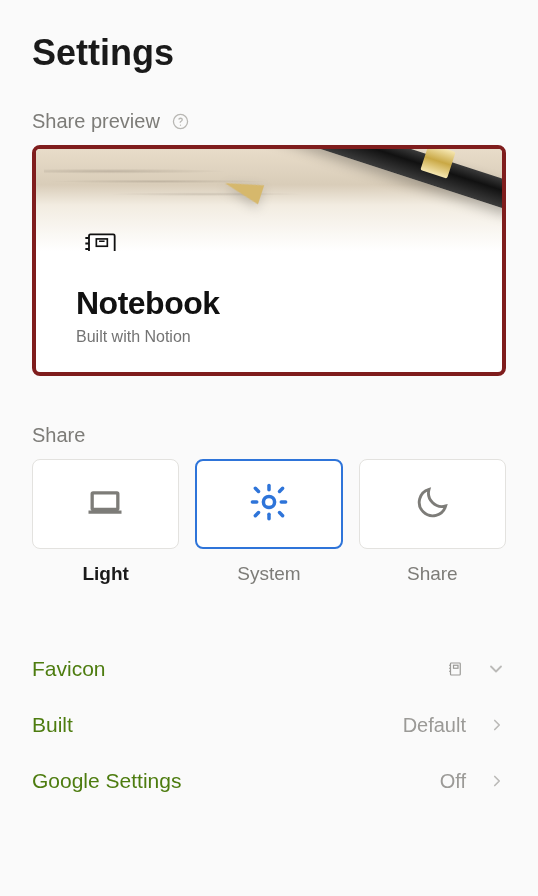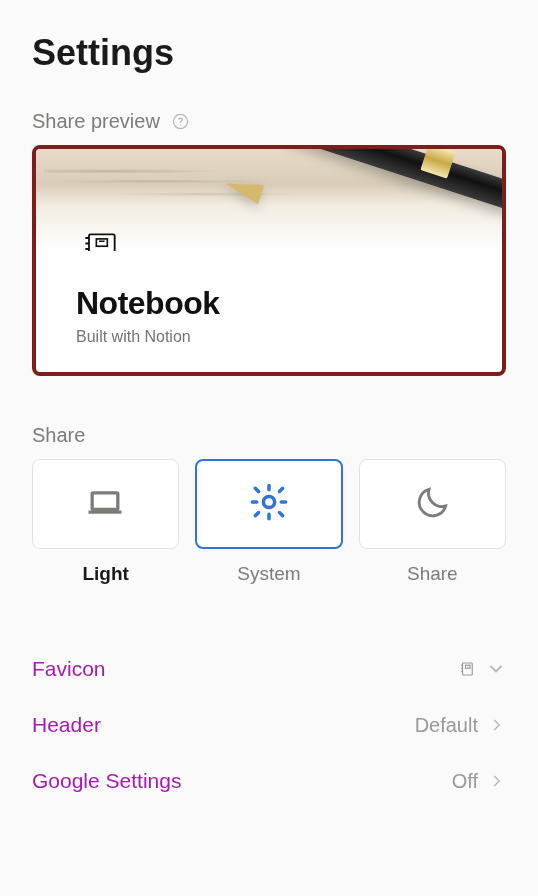--- a/index.html
+++ b/index.html
@@ -185,28 +185,28 @@
     .setting-row {
       display: flex;
       align-items: center;
       justify-content: space-between;
       padding: 16px 0;
       cursor: pointer;
     }
 
     .setting-name {
       font-size: 21px;
-      color: #a21caf;
+      color: #4d7c0f;
       font-weight: 400;
     }
 
     .setting-value {
       display: flex;
       align-items: center;
-      gap: 10px;
+      gap: 22px;
       font-size: 20px;
       color: #9b9a97;
     }
 
     .chevron {
       color: #bbbab8;
       display: inline-flex;
       align-items: center;
     }
 
@@ -314,21 +314,21 @@
     </span>
     <span class="chevron">
       <svg width="20" height="20" viewBox="0 0 24 24" fill="none" stroke="currentColor" stroke-width="2.2" stroke-linecap="round" stroke-linejoin="round">
         <polyline points="6 9 12 15 18 9"></polyline>
       </svg>
     </span>
   </div>
 </div>
 
 <div class="setting-row">
-  <div class="setting-name">Header</div>
+  <div class="setting-name">Built</div>
   <div class="setting-value">
     <span>Default</span>
     <span class="chevron">
       <svg width="18" height="18" viewBox="0 0 24 24" fill="none" stroke="currentColor" stroke-width="2.2" stroke-linecap="round" stroke-linejoin="round">
         <polyline points="9 6 15 12 9 18"></polyline>
       </svg>
     </span>
   </div>
 </div>
 

